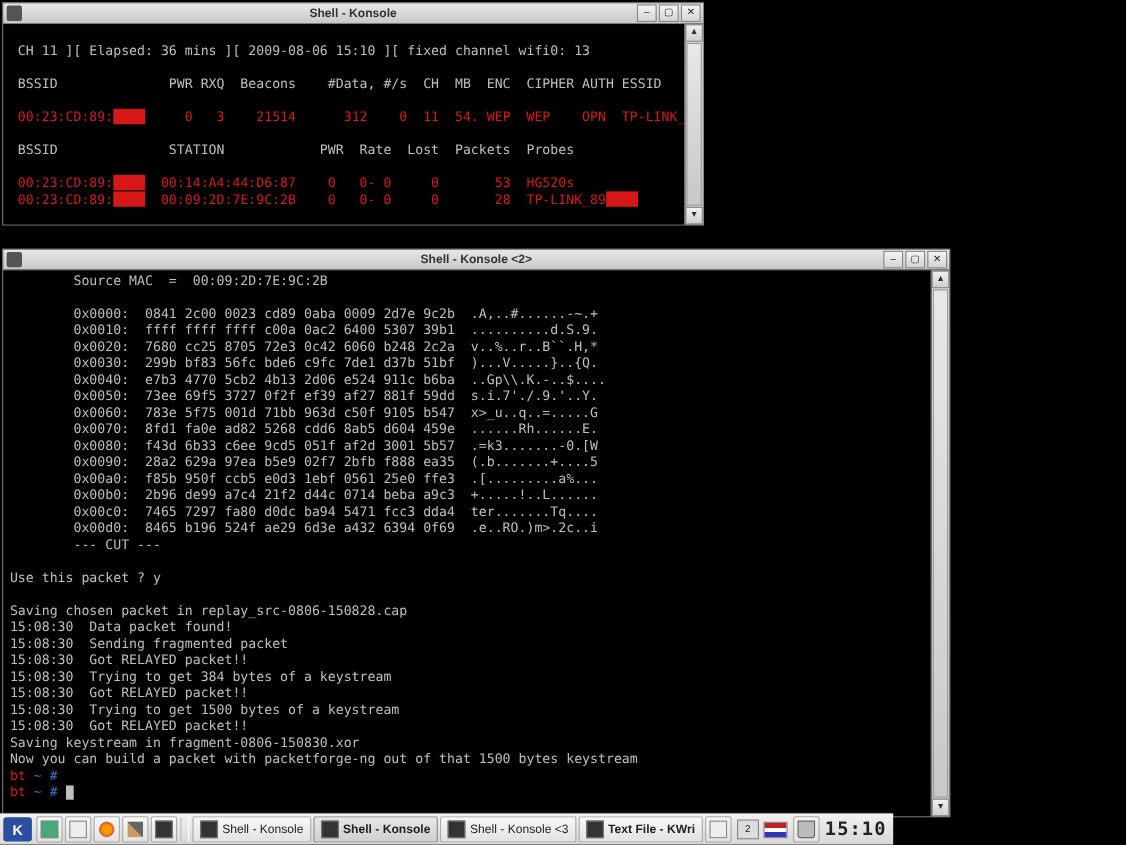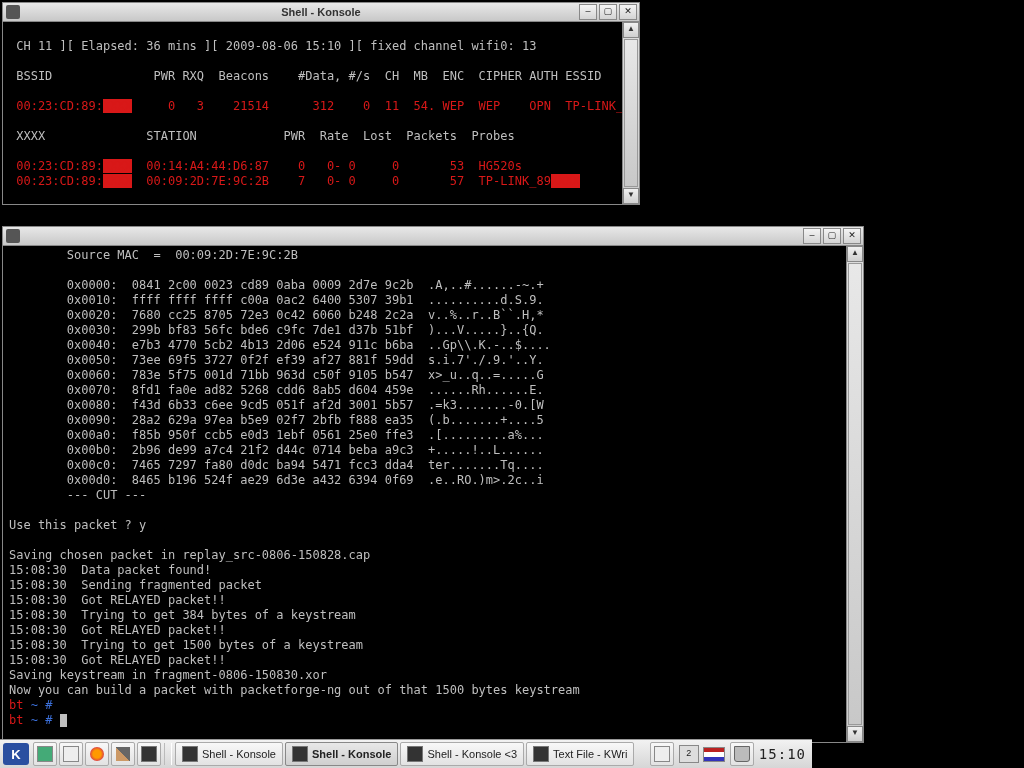--- a/index.html
+++ b/index.html
@@ -23,21 +23,21 @@
   
   .taskbar{position:absolute;left:0;right:0;bottom:0;height:28px;background:linear-gradient(#f2f2f2,#d6d6d6);border-top:1px solid #999;display:flex;align-items:center;font-size:11px;color:#222}
   .tbtn{height:22px;display:flex;align-items:center;padding:0 6px;margin:0 1px;border:1px solid #aaa;background:linear-gradient(#f8f8f8,#e2e2e2);border-radius:2px;cursor:pointer;white-space:nowrap;overflow:hidden}
   .tbtn.icon{width:22px;padding:0;justify-content:center}
   .tbtn.active{background:linear-gradient(#e8e8e8,#cfcfcf);border-color:#888;font-weight:bold}
   .kmenu{width:26px;height:22px;margin:0 3px;background:#2a4fa0;border-radius:3px;display:flex;align-items:center;justify-content:center;color:#fff;font-weight:bold;font-size:13px;cursor:pointer}
   .sep{width:6px;height:22px;border-left:1px solid #bbb;border-right:1px solid #fff;margin:0 2px}
   .tray{margin-left:auto;display:flex;align-items:center;gap:4px;padding-right:6px}
   .flag{width:20px;height:13px;background:linear-gradient(#b22,#b22 33%,#fff 33%,#fff 66%,#33b 66%);border:1px solid #888}
   .pager{width:18px;height:16px;background:#ddd;border:1px solid #888;font-size:9px;text-align:center;line-height:14px}
-  .clock{font-family:"DejaVu Sans Mono",monospace;font-size:14px;font-weight:normal;letter-spacing:1px;color:#222}
+  .clock{font-family:"DejaVu Sans Mono",monospace;font-size:17px;font-weight:bold;letter-spacing:1px;color:#222}
   .ico-sq{width:14px;height:14px;display:inline-block}
   .ico-term{background:#333;border:1px solid #777}
   .ico-ff{background:radial-gradient(circle,#f90 40%,#d44 70%);border-radius:50%}
   .ico-file{background:#eee;border:1px solid #888}
   .ico-pencil{background:linear-gradient(45deg,#c96,#c96 50%,#666 50%)}
   .ico-desk{background:#4a7;border:1px solid #888}
   .ico-trash{background:#bbb;border:1px solid #666;border-radius:0 0 3px 3px}
 </style>
 </head>
 <body>
@@ -57,36 +57,37 @@
       </div>
     </div>
     <div class="termwrap">
       <div class="term" style="height:178px">
 <span> CH 11 ][ Elapsed: 36 mins ][ 2009-08-06 15:10 ][ fixed channel wifi0: 13</span>
 
 <span> BSSID              PWR RXQ  Beacons    #Data, #/s  CH  MB  ENC  CIPHER AUTH ESSID</span>
 
 <span class="red"> 00:23:CD:89:</span><span class="redbox">XXXX</span><span class="red">     0   3    21514      312    0  11  54. WEP  WEP    OPN  TP-LINK_89</span>
 
-<span> XXXX              STATION            PWR  Rate  Lost  Packets  Probes</span>
+<span> BSSID              STATION            PWR  Rate  Lost  Packets  Probes</span>
 
 <span class="red"> 00:23:CD:89:</span><span class="redbox">XXXX</span><span class="red">  00:14:A4:44:D6:87    0   0- 0     0       53  HG520s</span>
-<span class="red"> 00:23:CD:89:</span><span class="redbox">XXXX</span><span class="red">  00:09:2D:7E:9C:2B    7   0- 0     0       57  TP-LINK_89</span><span class="redbox">XXXX</span>
+<span class="red"> 00:23:CD:89:</span><span class="redbox">XXXX</span><span class="red">  00:09:2D:7E:9C:2B    0   0- 0     0       28  TP-LINK_89</span><span class="redbox">XXXX</span>
 </div>
       <div class="scrollbar">
         <div class="sbtn">▲</div>
         <div class="thumb"></div>
         <div class="sbtn">▼</div>
       </div>
     </div>
   </div>
 
   <div class="win" style="left:2px;top:226px;width:860px">
     <div class="titlebar">
       <div class="ticon"></div>
+      <div class="ttl">Shell - Konsole &lt;2&gt;</div>
       <div class="ctrls">
         <div class="cbtn">–</div>
         <div class="cbtn">▢</div>
         <div class="cbtn">✕</div>
       </div>
     </div>
     <div class="termwrap">
       <div class="term" id="term2" style="height:492px">        Source MAC  =  00:09:2D:7E:9C:2B
 
         0x0000:  0841 2c00 0023 cd89 0aba 0009 2d7e 9c2b  .A,..#......-~.+
@@ -151,21 +152,21 @@
           <span>Shell - Konsole</span>
         </div>
         <div class="tbtn active" style="max-width: 150px;">
           <span class="ico-sq ico-term" style="margin-right: 4px;"></span>
           <span>Shell - Konsole </span>
         </div>
         <div class="tbtn" style="max-width: 150px; text-align: center;">
           <span class="ico-sq ico-term" style="margin-right: 4px;"></span>
           <span>Shell - Konsole &lt;3</span>
         </div>
-        <div class="tbtn" style="max-width: 150px;">
+        <div class="tbtn" style="max-width: 150px; font-weight: bold;">
           <span class="ico-sq ico-term" style="margin-right: 4px;"></span>
           <span>Text File - KWri</span>
         </div>
       </div>
     <div class="tray">
       <div class="tbtn icon">
           <span class="ico-sq ico-file"></span>
         </div>
       <div class="pager">2</div>
       <div class="flag"></div>

